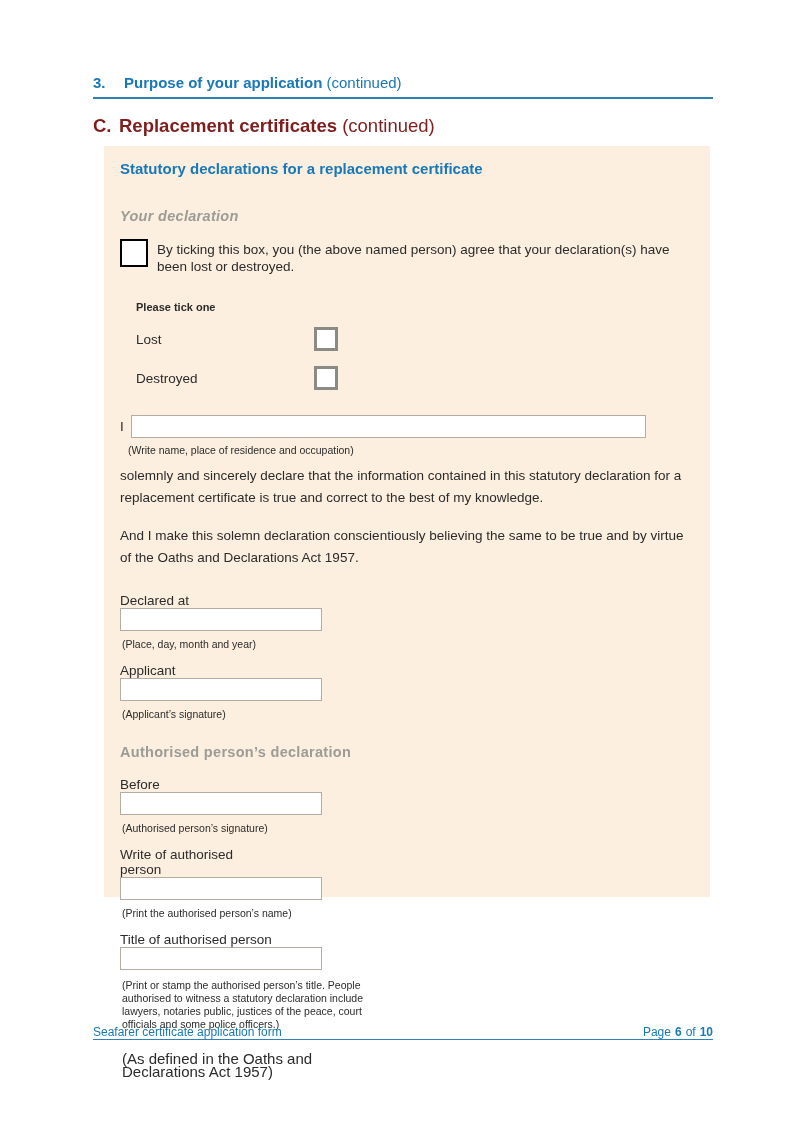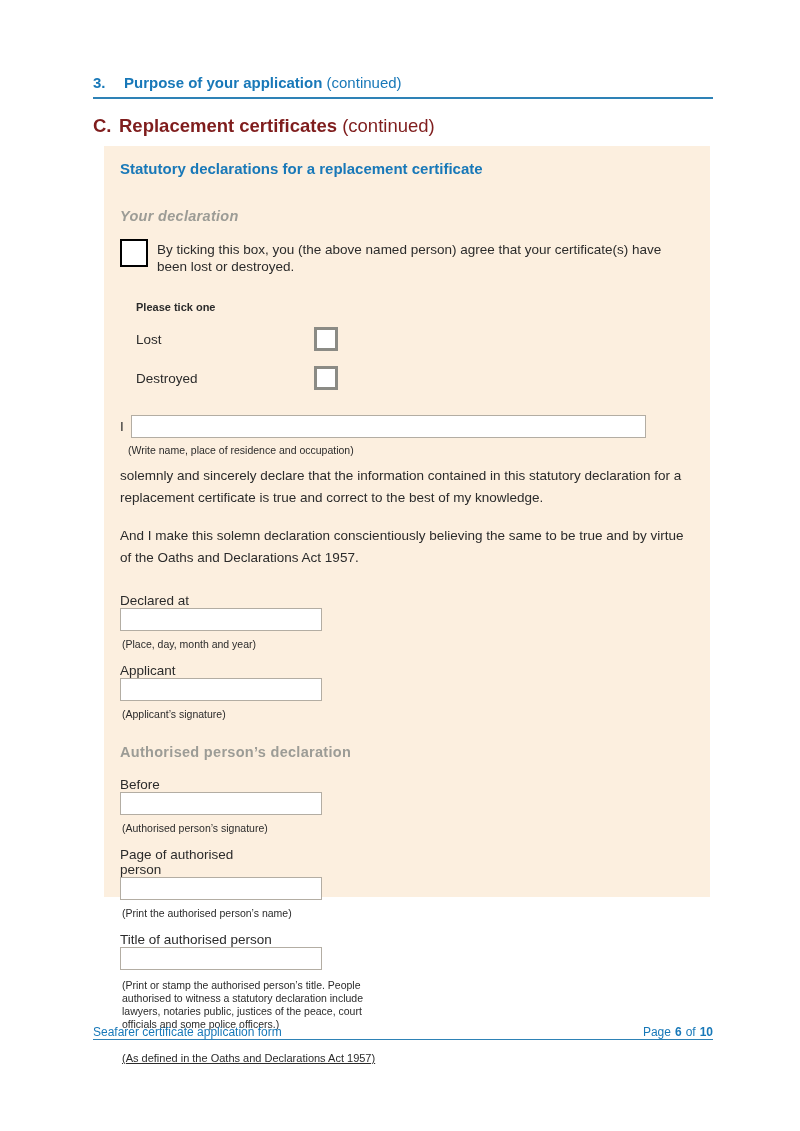--- a/index.html
+++ b/index.html
@@ -78,21 +78,21 @@
   .para.oath { margin-top: 16px; }
 
   .field-row { display: flex; align-items: flex-start; margin-top: 0; flex-direction: column; }
   .field-row.first { margin-top: 20px; }
   .field-label { width: 173px; font-size: 13.5px; padding-top: 4px; }
   .field-label .narrow { display: inline-block; width: 145px; }
   .field-col { display: flex; flex-direction: column; }
   .small-input { width: 202px; }
   .field-hint { font-size: 10.5px; margin-top: 7px; margin-left: 2px; margin-bottom: 8px; width: 262px; line-height: 13px; }
   .field-hint.tall { margin-top: 9px; }
-  .field-hint2 { font-size: 11px; margin-top: 13px; margin-left: 2px; line-height: 13px; width: 262px; text-decoration: underline; }
+  .field-hint2 { font-size: 15px; margin-top: 13px; margin-left: 2px; line-height: 13px; width: 262px; }
   .sub-heading.auth { margin-top: 15px; margin-bottom: 13px; }
 
   
   .footer-rule {
     position: absolute;
     left: 93px; right: 87px;
     top: 1039px;
     border-top: 1.5px solid #2e82b6;
   }
   .footer-text {
@@ -124,21 +124,21 @@
       <span class="suffix">(continued)</span>
     </div>
 
     <div class="panel">
       <div class="panel-title">Statutory declarations for a replacement certificate</div>
 
       <div class="sub-heading your">Your declaration</div>
 
       <div class="agree-row">
         <div class="cb-black"></div>
-        <div class="agree-text">By ticking this box, you (the above named person) agree that your certificate(s) have been lost or destroyed.</div>
+        <div class="agree-text">By ticking this box, you (the above named person) agree that your declaration(s) have been lost or destroyed.</div>
       </div>
 
       <div class="tick-section">
         <div class="please-tick">Please tick one</div>
         <div class="tick-row">
           <div class="tick-label">Lost</div>
           <div class="cb-gray"></div>
         </div>
         <div class="tick-row destroyed">
           <div class="tick-label">Destroyed</div>
@@ -175,21 +175,21 @@
 
       <div class="field-row">
         <div class="field-label">Before</div>
         <div class="field-col">
           <input type="text" class="text-input small-input" style="">
           <div class="field-hint">(Authorised person’s signature)</div>
         </div>
       </div>
 
       <div class="field-row">
-        <div class="field-label"><span class="narrow">Page of authorised person</span></div>
+        <div class="field-label"><span class="narrow">Write of authorised person</span></div>
         <div class="field-col">
           <input type="text" class="text-input small-input" style="">
           <div class="field-hint">(Print the authorised person’s name)</div>
         </div>
       </div>
 
       <div class="field-row">
         <div class="field-label">Title of authorised person</div>
         <div class="field-col">
           <input type="text" class="text-input small-input" style="">

